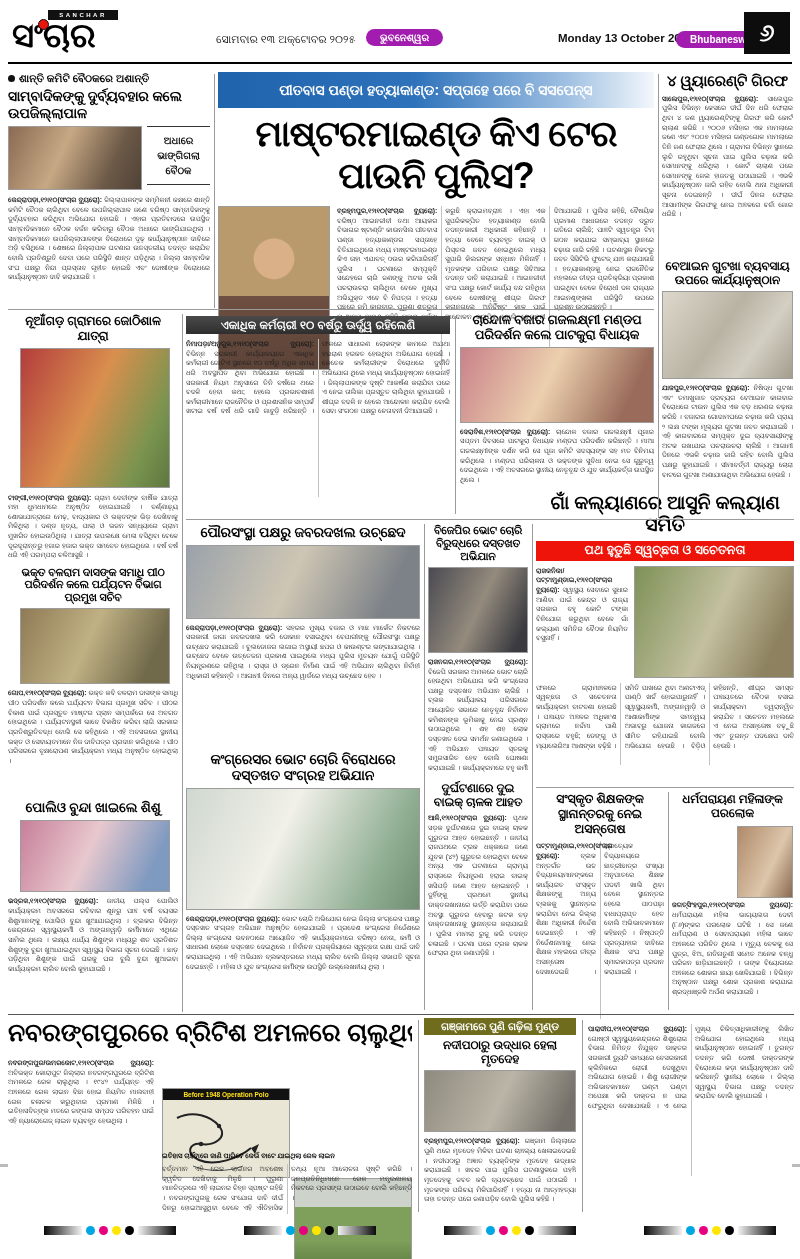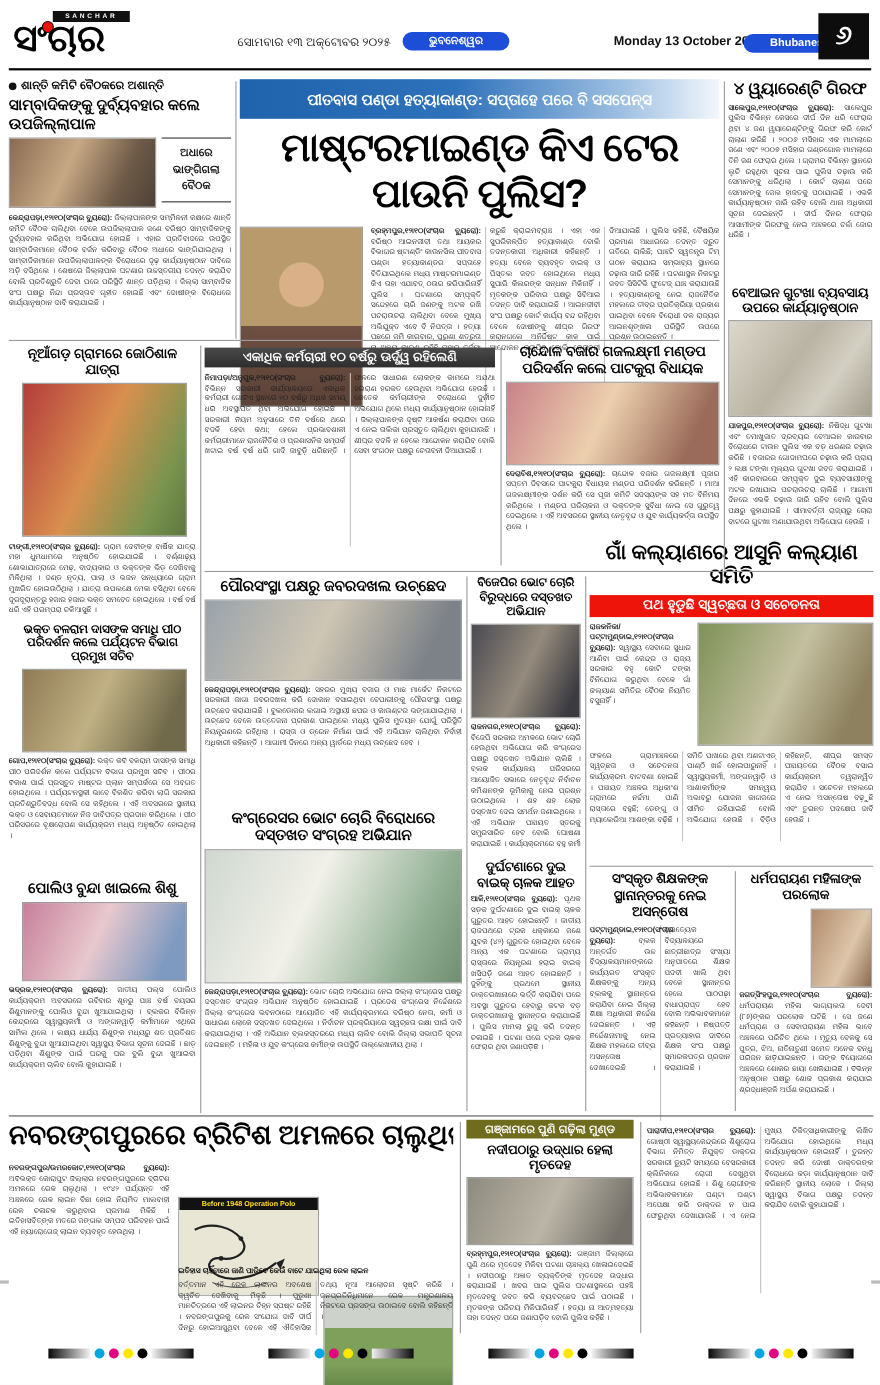--- a/index.html
+++ b/index.html
@@ -10,21 +10,21 @@
   .center{text-align:center;}
   .body-txt{font-size:6.8px;line-height:1.42;text-align:justify;color:#1c1c1c;overflow:hidden;}
   .dateline{font-weight:bold;}
   .cols2{column-count:2;column-gap:8px;column-rule:1px solid #c2c2c2;}
   .cols3{column-count:3;column-gap:8px;column-rule:1px solid #c2c2c2;}
   .photo{position:relative;overflow:hidden;border:1px solid #9c9c9c;box-sizing:border-box;}
   .vline{width:1px;background:#9a9a9a;}
   .hline{height:1px;background:#9a9a9a;}
   .kicker{font-size:10.5px;font-weight:bold;color:#000;display:flex;align-items:center;gap:4px;}
   .bullet{width:7px;height:7px;border-radius:50%;background:#111;display:inline-block;flex:0 0 auto;}
-  .pill{background:#1d4ed8;color:#fff;font-weight:bold;border-radius:9px;padding:2px 24px;font-size:10px;line-height:13px;display:inline-block;}
+  .pill{background:#a21caf;color:#fff;font-weight:bold;border-radius:9px;padding:2px 14px;font-size:10px;line-height:13px;display:inline-block;}
   .banner{color:#fff;font-weight:bold;display:flex;align-items:center;justify-content:center;overflow:hidden;white-space:nowrap;}
   .blue-banner{background:linear-gradient(to right,#1f63ad 0%,#2e72bb 45%,#9fc0e2 80%,#f3f7fc 100%);}
   .black-banner{background:linear-gradient(#4a4a4a,#2e2e2e);}
   .red-banner{background:#ee1409;}
   .olive-banner{background:#6f6c1d;}
   .sidebox{border-top:1.5px solid #333;border-bottom:1.5px solid #333;padding:6px 2px;
            font-weight:bold;font-size:10px;text-align:center;line-height:1.5;}
   
   .ph-pressmeet{background:linear-gradient(115deg,#8a6a52,#c7a884 40%,#6d5a48 75%,#4f4236);}
   .ph-portrait{background:
@@ -148,21 +148,21 @@
     </div>
   </div>
 
   <div class="abs" style="left:186px;top:524px;width:234px;">
     <div class="hl center" style="font-size:14px;">ପୌରସଂସ୍ଥା ପକ୍ଷରୁ ଜବରଦଖଲ ଉଚ୍ଛେଦ</div>
     <div class="photo ph-evict" style="width:234px;height:74px;margin-top:4px;"></div>
     <div class="body-txt" style="margin-top:4px;height:104px;">
       <span class="dateline">କେନ୍ଦ୍ରାପଡ଼ା,୧୨ା୧୦(ସଂଚାର ବ୍ୟୁରୋ):</span>
       <span>ସହରର ମୁଖ୍ୟ ବଜାର ଓ ମାଛ ମାର୍କେଟ ନିକଟରେ ସରକାରୀ ଜାଗା ଜବରଦଖଲ କରି ଦୋକାନ ବସାଇଥିବା ବେପାରୀଙ୍କୁ ପୌରସଂସ୍ଥା ପକ୍ଷରୁ ଉଚ୍ଛେଦ କରାଯାଇଛି । ବୁଲଡୋଜର ଲଗାଇ ଅସ୍ଥାୟୀ ଛପର ଓ କାଉଣ୍ଟର ଭଙ୍ଗାଯାଇଥିଲା । ଉଚ୍ଛେଦ ବେଳେ ଉତ୍ତେଜନା ପ୍ରକାଶ ପାଇଥିଲେ ମଧ୍ୟ ପୁଲିସ ମୁତୟନ ଯୋଗୁଁ ପରିସ୍ଥିତି ନିୟନ୍ତ୍ରଣରେ ରହିଥିଲା । ରାସ୍ତା ଓ ଡ୍ରେନ ନିର୍ମାଣ ପାଇଁ ଏହି ଅଭିଯାନ ଚାଲିଥିବା ନିର୍ବାହୀ ଅଧିକାରୀ କହିଛନ୍ତି । ଆଗାମୀ ଦିନରେ ଅନ୍ୟ ୱାର୍ଡରେ ମଧ୍ୟ ଉଚ୍ଛେଦ ହେବ ।</span>
     </div>
-    <div class="hl center" style="font-size:14px;margin-top:8px;">କଂଗ୍ରେସର ଭୋଟ ଚୋରି ବିରୋଧରେ ଦସ୍ତଖତ ସଂଗ୍ରହ ଅଭିଯାନ</div>
+    <div class="hl center" style="font-size:14px;margin-top:24px;">କଂଗ୍ରେସର ଭୋଟ ଚୋରି ବିରୋଧରେ ଦସ୍ତଖତ ସଂଗ୍ରହ ଅଭିଯାନ</div>
     <div class="photo ph-congress" style="width:234px;height:122px;margin-top:4px;"></div>
     <div class="body-txt" style="margin-top:4px;height:100px;">
       <span class="dateline">କେନ୍ଦ୍ରାପଡ଼ା,୧୨ା୧୦(ସଂଚାର ବ୍ୟୁରୋ):</span>
       <span>ଭୋଟ ଚୋରି ଅଭିଯୋଗ ନେଇ ଜିଲ୍ଲା କଂଗ୍ରେସ ପକ୍ଷରୁ ଦସ୍ତଖତ ସଂଗ୍ରହ ଅଭିଯାନ ଅନୁଷ୍ଠିତ ହୋଇଯାଇଛି । ପ୍ରଦେଶ କଂଗ୍ରେସ ନିର୍ଦ୍ଦେଶରେ ଜିଲ୍ଲା କଂଗ୍ରେସ ଭବନଠାରେ ଆୟୋଜିତ ଏହି କାର୍ଯ୍ୟକ୍ରମରେ ବରିଷ୍ଠ ନେତା, କର୍ମୀ ଓ ସାଧାରଣ ଲୋକେ ଦସ୍ତଖତ ଦେଇଥିଲେ । ନିର୍ବାଚନ ପ୍ରକ୍ରିୟାରେ ସ୍ୱଚ୍ଛତା ରକ୍ଷା ପାଇଁ ଦାବି କରାଯାଇଥିଲା । ଏହି ଅଭିଯାନ ବ୍ଲକସ୍ତରରେ ମଧ୍ୟ ଚାଲିବ ବୋଲି ଜିଲ୍ଲା ସଭାପତି ସୂଚନା ଦେଇଛନ୍ତି । ମହିଳା ଓ ଯୁବ କଂଗ୍ରେସ କର୍ମୀଙ୍କ ଉପସ୍ଥିତି ଉଲ୍ଲେଖନୀୟ ଥିଲା ।</span>
     </div>
   </div>
 
   <div class="abs" style="left:428px;top:524px;width:100px;">
     <div class="hl center" style="font-size:11px;">ବିଜେପିର ଭୋଟ ଚୋରି ବିରୁଦ୍ଧରେ ଦସ୍ତଖତ ଅଭିଯାନ</div>
     <div class="photo ph-bjpmeet" style="width:100px;height:86px;margin-top:4px;"></div>

